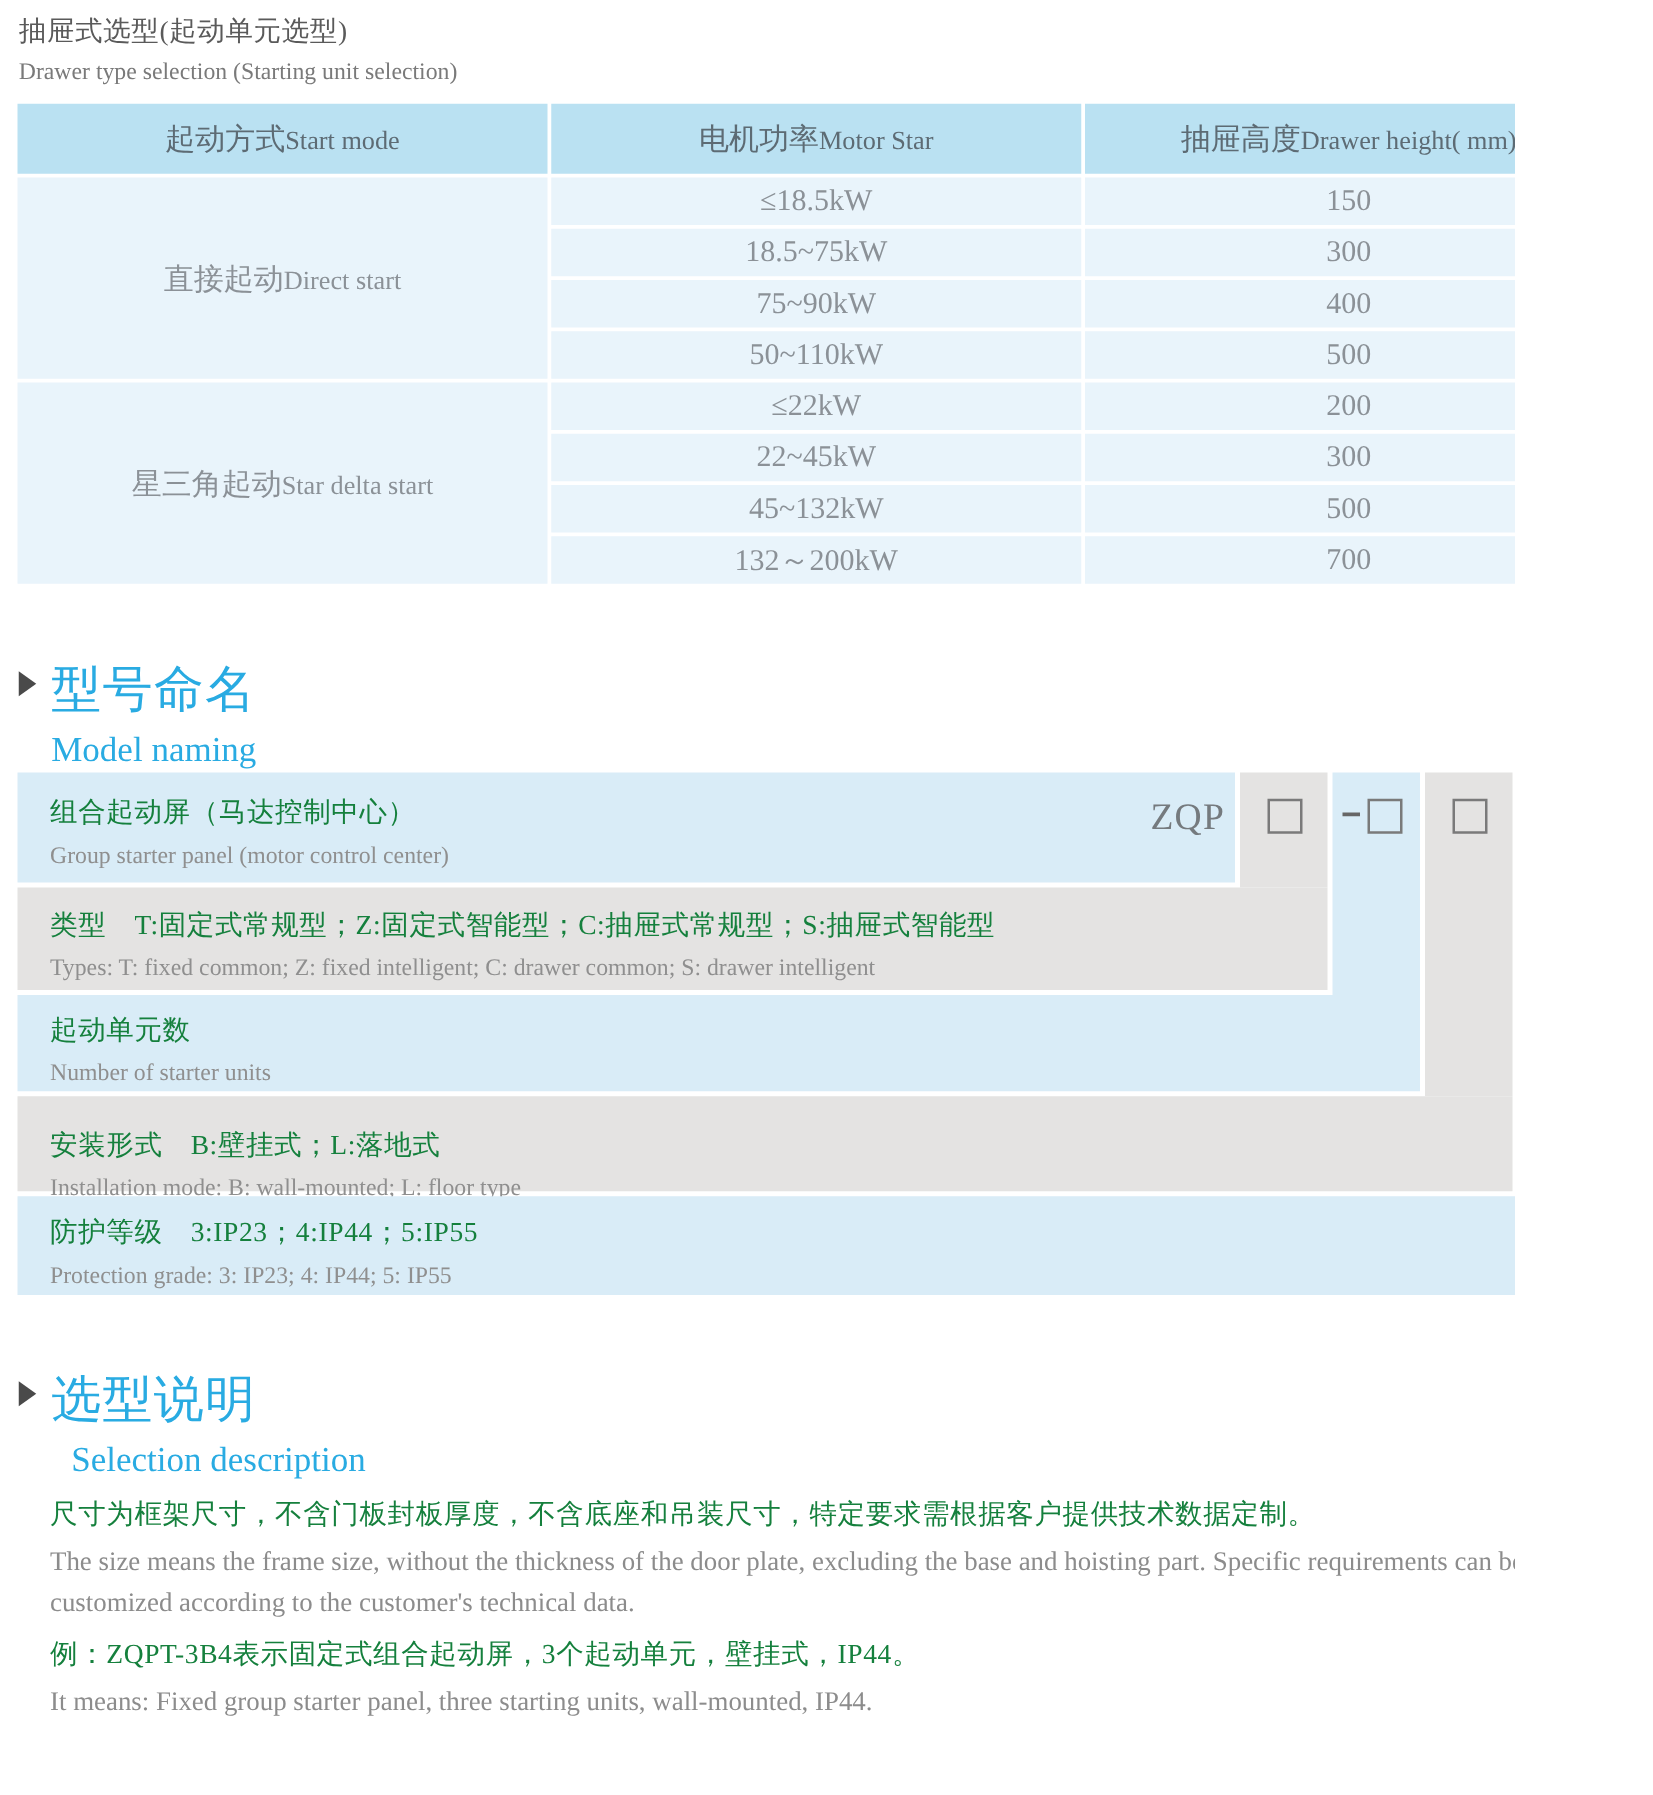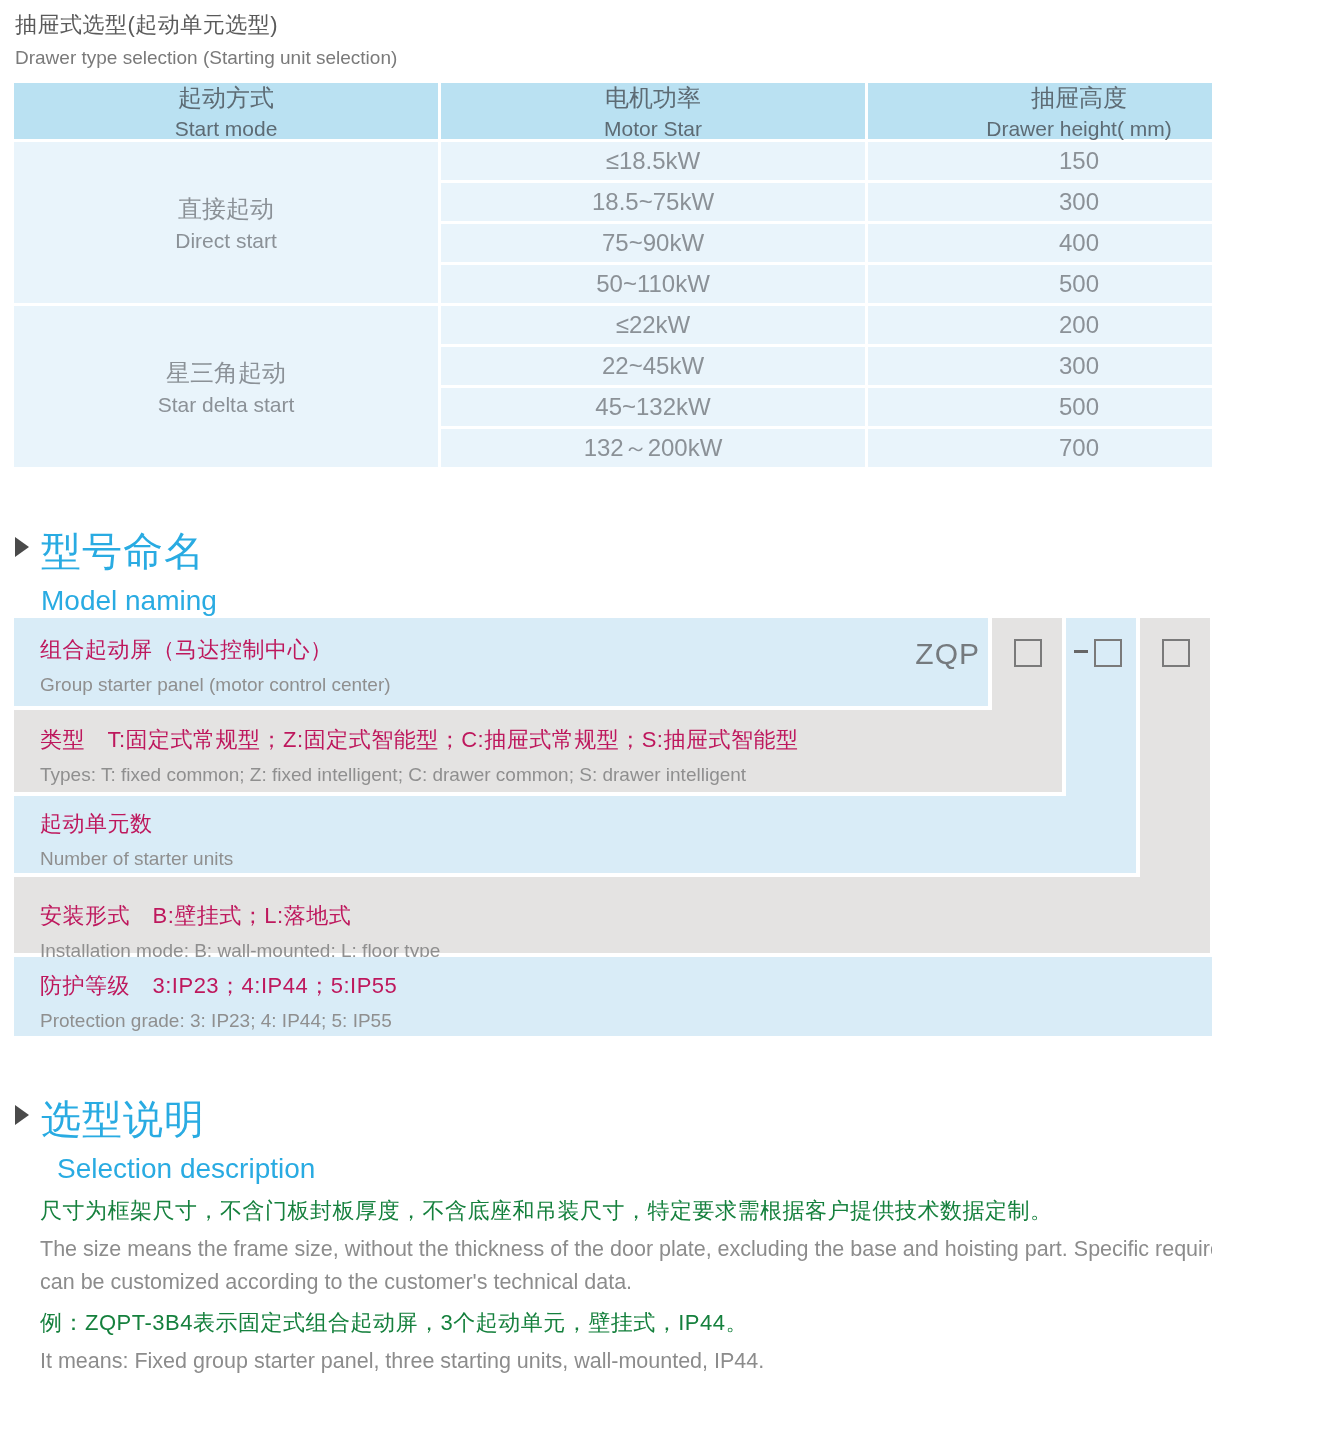--- a/index.html
+++ b/index.html
@@ -1,31 +1,31 @@
 <!DOCTYPE html>
 <html><head>
 <meta charset="utf-8">
 <style>
   html,body{margin:0;padding:0;background:#ffffff;}
   .page{
     position:relative;width:1212px;height:1436px;background:#ffffff;overflow:hidden;
-    font-family:Liberation Sans, sans-serif;
+    font-family:Liberation Serif, serif;
   }
   
   .doc-title{position:absolute;left:15px;top:10px;}
   .doc-title .zh{font-size:22px;color:#5a5a5a;letter-spacing:.5px;}
   .doc-title .en{font-size:19px;color:#7a7a7a;margin-top:7px;}
 
   
   .sel-table{
     position:absolute;left:14px;top:83px;width:1276px;
     display:grid;grid-template-columns:424px 424px 422px;
     grid-template-rows:56px repeat(8,38px);gap:3px;background:#ffffff;
   }
-  .cell{display:flex;flex-direction:column;align-items:center;justify-content:center;text-align:center;}
+  .cell{display:flex;flex-direction:row;align-items:center;justify-content:center;text-align:center;}
   .cell.head{background:#bae1f2;color:#5d6b74;}
   .cell.head .zh{font-size:24px;}
   .cell.head .en{font-size:21px;margin-top:3px;}
   .cell.body{background:#e9f4fb;color:#8b9197;font-size:24px;}
   .cell.group .zh{font-size:24px;}
   .cell.group .en{font-size:21px;margin-top:4px;}
 
   
   .section-head{position:absolute;display:flex;align-items:flex-start;}
   .tri{width:0;height:0;border-left:14px solid #4a4a4a;border-top:10px solid transparent;border-bottom:10px solid transparent;margin-top:13px;}
@@ -36,21 +36,21 @@
   #sec-select{left:15px;top:1092px;}
   #sec-select .en{margin-left:16px;}
 
   
   .diagram{position:absolute;left:14px;top:618px;width:1276px;height:420px;}
   .diagram .stripe,.diagram .band,.diagram .codebox,.diagram .dash,.diagram .code{position:absolute;}
   .bg-blue{background:#d9ecf7;}
   .bg-grey{background:#e4e3e2;}
   .band{left:0;}
   .band .txt{padding:0 0 0 26px;}
-  .band .zh{font-size:22px;color:#be185d;letter-spacing:.5px;}
+  .band .zh{font-size:22px;color:#15803d;letter-spacing:.5px;}
   .band .en{font-size:19px;color:#8f8f8f;margin-top:9px;}
   .code{font-size:30px;color:#757a7e;letter-spacing:1px;}
   .codebox{width:24px;height:24px;border:2px solid #7a7a7a;top:21px;}
   .dash{width:14px;height:3px;background:#666;top:32px;}
 
   
   .sel-desc{position:absolute;left:40px;top:1196px;width:1252px;}
   .sel-desc .p-zh{font-size:22px;color:#15803d;letter-spacing:.5px;margin:0 0 7px 0;line-height:30px;}
   .sel-desc .p-en{font-size:21.5px;color:#8c8c8c;margin:0 0 9px 0;line-height:33px;}
 </style>

